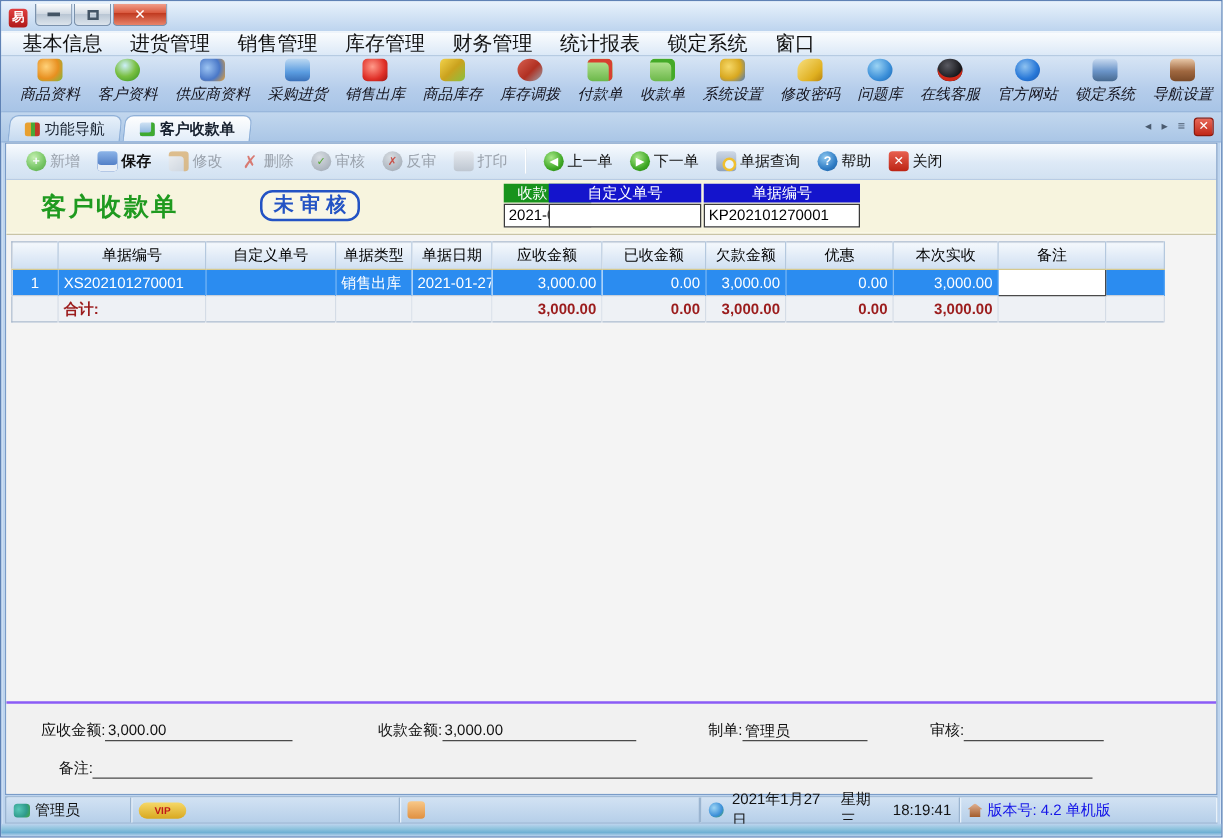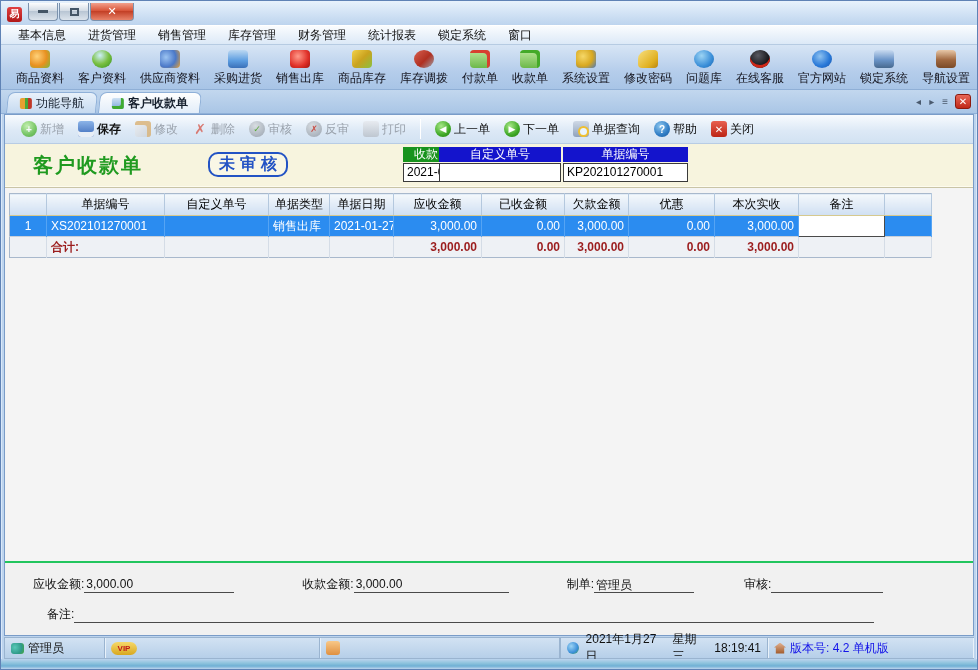--- a/index.html
+++ b/index.html
@@ -12,24 +12,24 @@
   .app-logo { width:15px; height:15px; background:linear-gradient(#e04040,#b01818); border-radius:3px; color:#fff; font-size:10px; font-weight:bold; display:flex; align-items:center; justify-content:center; margin-right:5px; }
   .title-text { font-size:12px; color:#1a1a1a; flex:1; }
   .winbtns { display:flex; align-self:flex-start; }
   .winbtn { width:30px; height:18px; border:1px solid #7b92ad; border-top:none; border-radius:0 0 4px 4px; background:linear-gradient(#fdfdfd,#cfd8e2 50%,#b9c6d4 50%,#dce4ec); display:flex; align-items:center; justify-content:center; font-size:10px; color:#333; margin-left:1px; }
   .winbtn.close { width:44px; background:linear-gradient(#f2a08c,#d8553a 45%,#c03a20 45%,#e8836a); color:#fff; font-weight:bold; font-size:11px; }
   .winbtn .mini-dash { width:10px; height:3px; background:#456; }
   .winbtn .max-box { width:9px; height:8px; border:2px solid #456; }
 
   
   .menubar { height:20px; display:flex; align-items:center; background:linear-gradient(#fafcfe,#dce9f7); border-top:1px solid #ffffff; border-bottom:1px solid #b6cbe2; padding-left:6px; }
-  .menu-item { font-size:12px; color:#111; padding:2px 11px; }
-
-  
-  .toolbar { height:45px; display:flex; align-items:flex-end; background:linear-gradient(#d7e5f5,#b5cdeb 60%,#a8c4e6); border-bottom:1px solid #8fafd6; padding-left:2px; }
+  .menu-item { font-size:16px; color:#111; padding:2px 11px; }
+
+  
+  .toolbar { height:45px; display:flex; align-items:flex-start; background:linear-gradient(#d7e5f5,#b5cdeb 60%,#a8c4e6); border-bottom:1px solid #8fafd6; padding-left:2px;font-style:italic; }
   .grip { width:5px; height:36px; margin:0 3px; background:repeating-linear-gradient(#9ab2d2 0 2px, transparent 2px 4px); }
   .tool-item { display:flex; flex-direction:column; align-items:center; justify-content:center; padding:2px 7px; }
   .ticon { width:20px; height:18px; border-radius:4px; margin-bottom:2px; }
   .tool-label { font-size:12px; color:#14141e; white-space:nowrap; }
   .i-products  { background:radial-gradient(circle at 35% 35%,#ffd27a,#e89020 55%,#7ab840); }
   .i-customers { background:radial-gradient(circle at 40% 30%,#cdeffa,#7ac043 50%,#2f8f1e); border-radius:50%; }
   .i-suppliers { background:radial-gradient(circle at 30% 40%,#9cc4f2,#4a78c8 55%,#e8a030); }
   .i-purchase  { background:linear-gradient(#bcd8f2,#5a9ce0 60%,#3a70b8); }
   .i-sales     { background:radial-gradient(circle at 40% 35%,#ff9a8a,#e03028 60%,#9c1410); }
   .i-stock     { background:linear-gradient(135deg,#f2d24a,#caa21e 50%,#8ac040); }
@@ -111,35 +111,35 @@
   .grid th { height:22px; font-weight:normal; color:#000; background:linear-gradient(#f4f8fc,#cfdff2); border-right:1px solid #b4c8de; border-bottom:1px solid #d6c98e; text-align:center; overflow:hidden; white-space:nowrap; }
   .grid td { height:21px; padding:0 4px; border-right:1px solid #d4dce6; overflow:hidden; white-space:nowrap; color:#000; }
   .grid tr.sel td { background:#2b8cf0; color:#fff; border-right-color:#55a4f4; }
   .grid tr.sel td.remark-cell { background:#fff; border:1px solid #4a4a4a; }
   .grid tr.totalrow td { background:#eef1f5; border-top:1px solid #c8d0da; color:#9b1c1c; font-weight:bold; }
   .grid td.num, .grid th.num { text-align:right; }
   .grid td.ctr { text-align:center; }
   .grid tr.totalrow td.lbl { text-align:left; }
 
   
-  .doc-footer { height:74px; background:#f1f1f1; border-top:2px solid #22c55e; padding:13px 0 0 28px; font-size:12px; color:#111; }
+  .doc-footer { height:74px; background:#f1f1f1; border-top:2px solid #8b5cf6; padding:13px 0 0 28px; font-size:12px; color:#111; }
   .foot-row1 { display:flex; align-items:flex-end; }
   .foot-row2 { display:flex; align-items:flex-end; margin-top:13px; padding-left:14px; }
   .fw140 { width:150px; } .fw150 { width:155px; } .fw95 { width:100px; } .fw110 { width:112px; }
   .fwlong { width:800px; }
   .fgap1 { width:68px; } .fgap2 { width:58px; } .fgap3 { width:50px; }
 
   
   .statusbar { height:22px; margin:1px 3px 0 3px; display:flex; align-items:center; background:linear-gradient(#d2e2f3,#b6cfe9); border:1px solid #9ab4d0; font-size:12px; color:#111; }
   .sb-sec { display:flex; align-items:center; gap:4px; height:100%; padding:0 6px; border-right:1px solid #9ab4d0; box-shadow:1px 0 0 #e8f1fa; }
   .sb-user { width:100px; } .sb-vip { width:215px; } .sb-person { width:240px; }
   .sb-date { width:208px; border-left:1px solid #9ab4d0; margin-left:auto; justify-content:flex-start; gap:7px; }
   .sb-ver { width:205px; border-right:none; color:#1414e8; }
   .si-users { width:13px; height:11px; background:radial-gradient(circle at 30% 40%,#58c8b8,#2f9a8a 60%,#48a838); border-radius:3px; }
-  .si-vip { width:26px; height:13px; background:linear-gradient(#f6d868,#d8a820); border-radius:7px; color:#c01818; font-size:8px; font-weight:bold; display:flex; align-items:center; justify-content:center; }
+  .si-vip { width:38px; height:13px; background:linear-gradient(#f6d868,#d8a820); border-radius:7px; color:#c01818; font-size:8px; font-weight:bold; display:flex; align-items:center; justify-content:center; }
   .si-person { width:14px; height:14px; background:linear-gradient(#f8c888,#e09040); border-radius:3px; }
   .si-globe { width:12px; height:12px; border-radius:50%; background:radial-gradient(circle at 35% 35%,#9cd4f4,#3a8ed8 60%,#48a838); }
   .si-home { width:12px; height:11px; background:linear-gradient(#e0b090,#a05828); clip-path:polygon(50% 0,100% 45%,85% 45%,85% 100%,15% 100%,15% 45%,0 45%); }
   .bottom-edge { height:10px; background:linear-gradient(#bdd4ee,#8fc4de 40%,#6fb0d4 70%,#bdd4ee); }
 </style>
 </head>
 <body>
 
 <div class="window">
 

